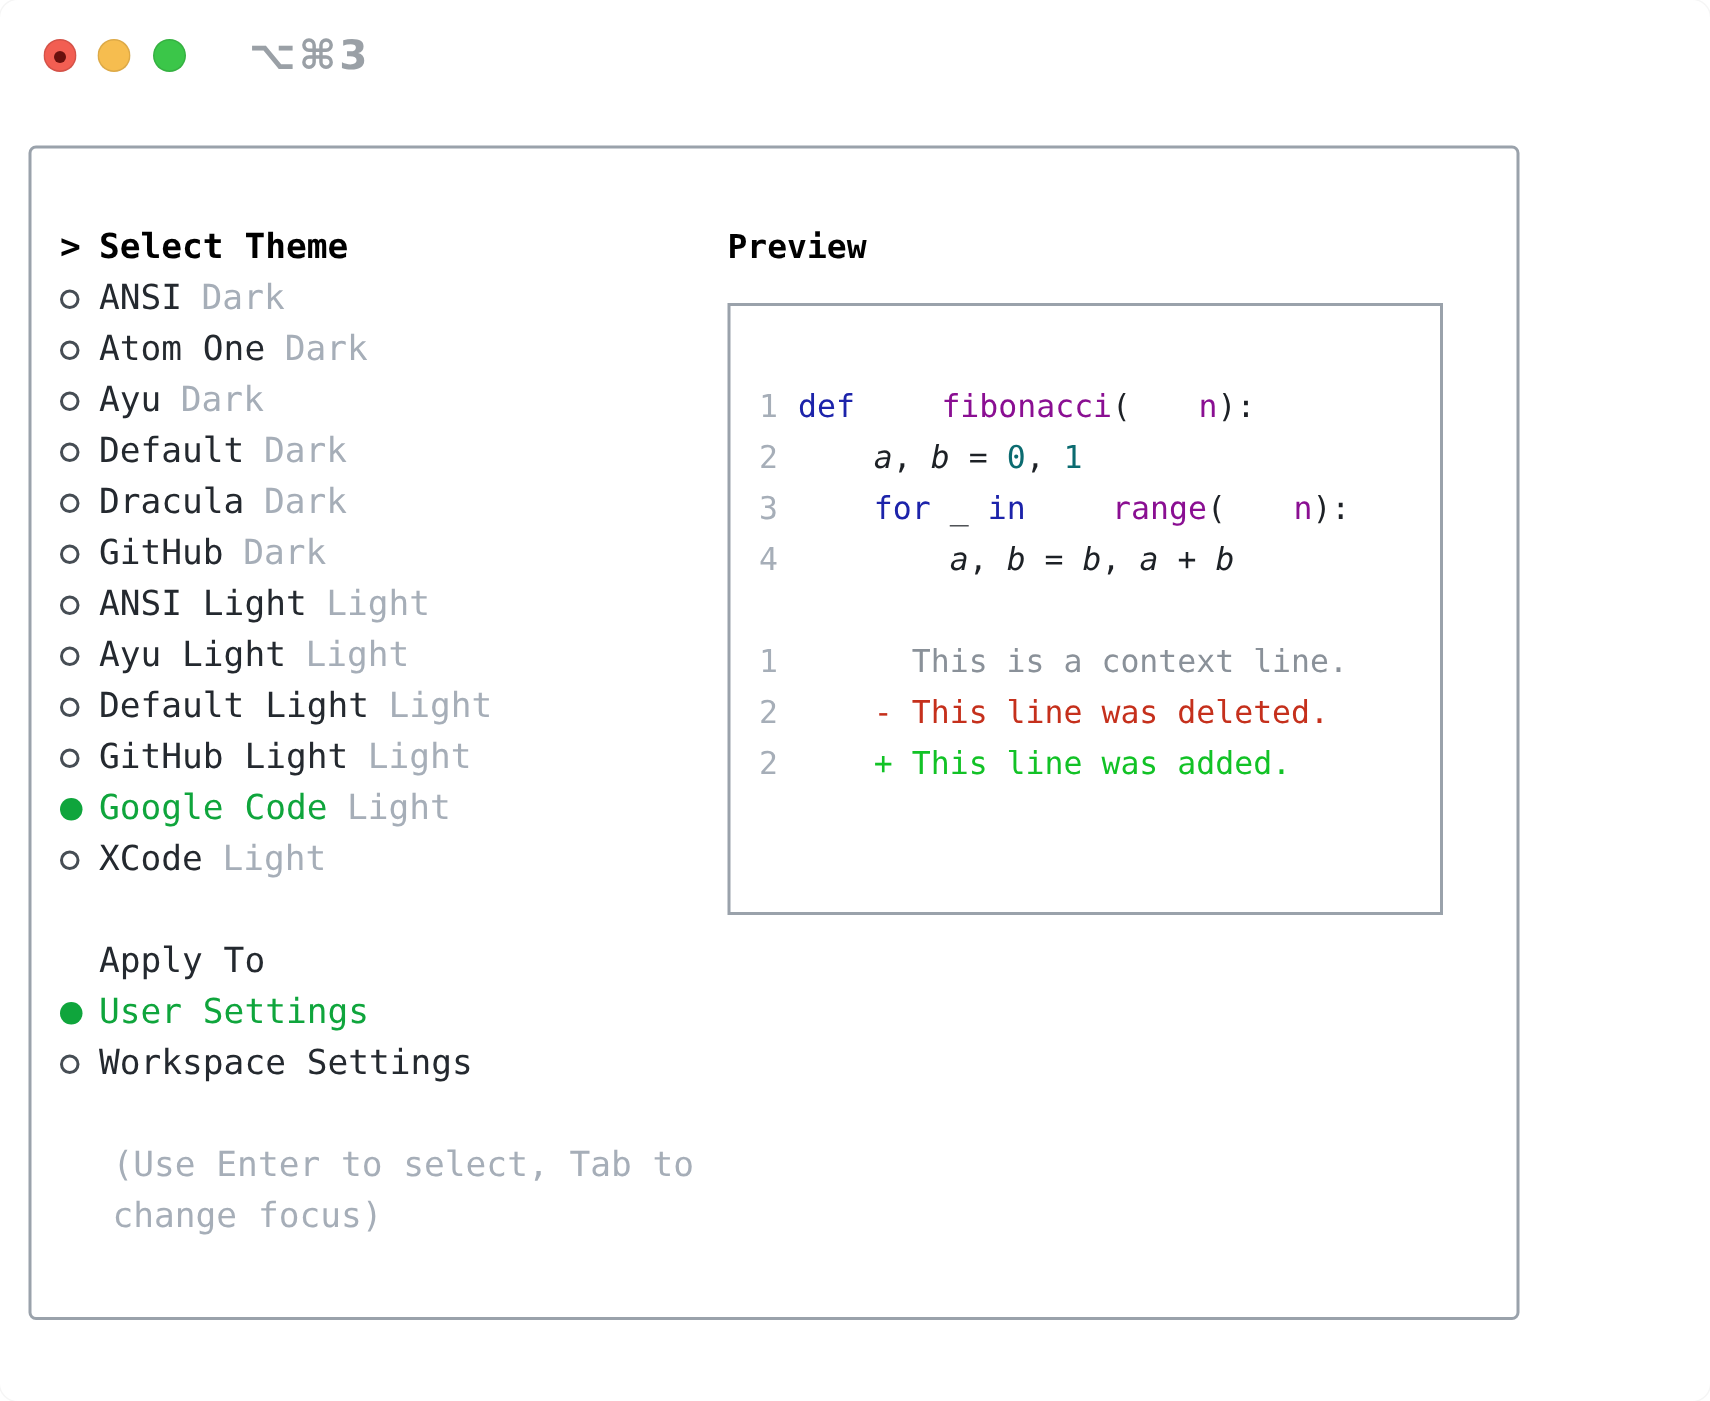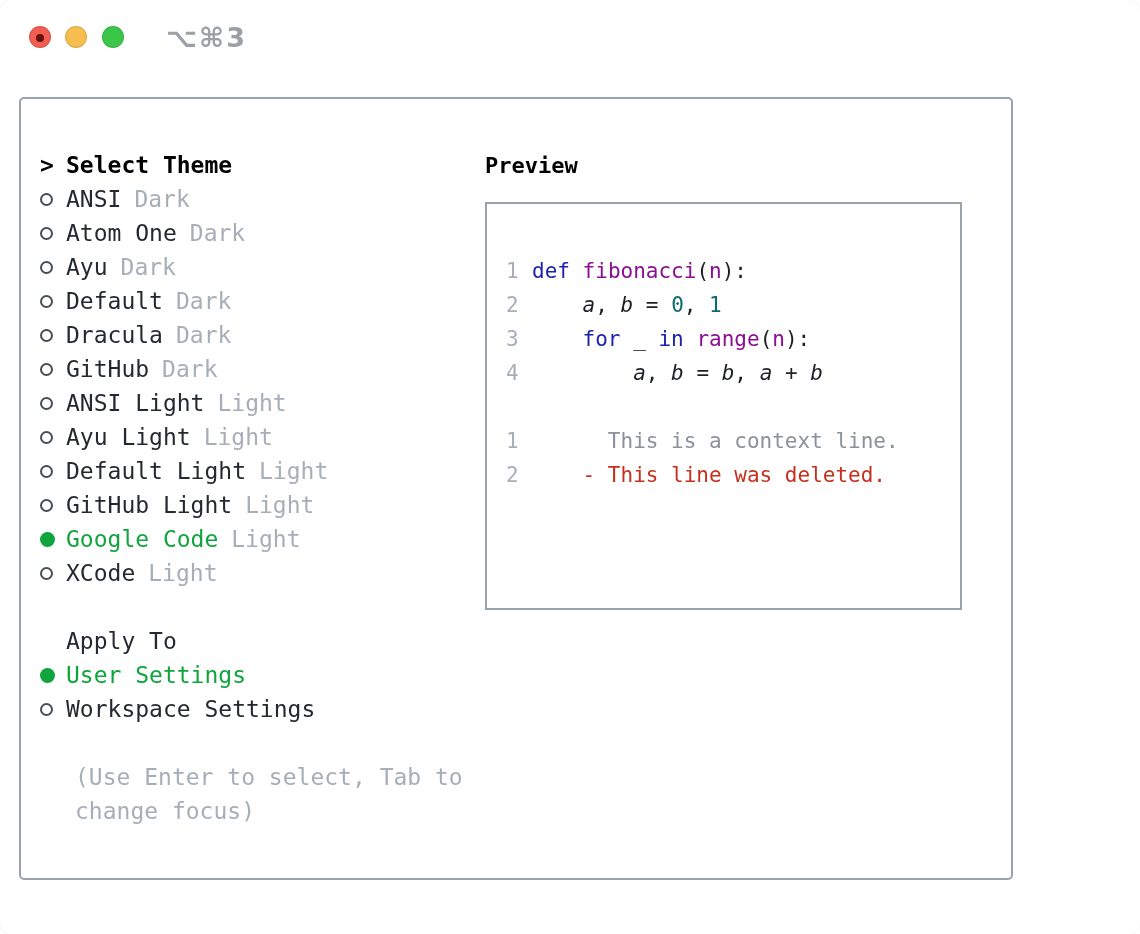--- a/index.html
+++ b/index.html
@@ -42,21 +42,21 @@
   .help{height:34px;display:flex;align-items:center;color:var(--muted-gray);margin-left:35px;}
   
   .right-col{position:absolute;left:464px;top:49px;}
   .preview-hdr{height:34px;display:flex;align-items:center;font-size:22px;font-weight:700;color:#000;}
   .preview-box{margin-top:20px;width:477px;height:408px;box-sizing:border-box;
                border:2px solid var(--panel-border);background:#fff;
                padding:50px 0 0 19px;overflow:hidden;}
   .cl{height:34px;line-height:34px;font-size:21px;white-space:pre;}
   .cl .ln{display:inline-block;width:26px;color:var(--muted-gray);}
   .c-kw{color:var(--keyword-blue);}
-  .c-fn{color:var(--function-purple);}
+  .c-fn{color:var(--function-purple);margin-left:45px;}
   .c-num{color:var(--number-teal);}
   .c-var{font-style:italic;color:#1d2126;}
   .c-pl{color:#1d2126;}
   .d-context{color:var(--context-gray);}
   .d-deleted{color:var(--diff-deleted-red);}
   .d-added{color:var(--diff-added-green);}
 </style>
 </head>
 <body>
 
@@ -114,17 +114,18 @@
         <div id="code-block">
             <div class="cl"><span class="ln">1</span><span class="c-kw">def</span><span class="c-pl"> </span><span class="c-fn">fibonacci</span><span class="c-pl">(</span><span class="c-fn">n</span><span class="c-pl">):</span></div>
             <div class="cl"><span class="ln">2</span><span class="c-pl">    </span><span class="c-var">a</span><span class="c-pl">, </span><span class="c-var">b</span><span class="c-pl"> = </span><span class="c-num">0</span><span class="c-pl">, </span><span class="c-num">1</span></div>
             <div class="cl"><span class="ln">3</span><span class="c-pl">    </span><span class="c-kw">for</span><span class="c-pl"> _ </span><span class="c-kw">in</span><span class="c-pl"> </span><span class="c-fn">range</span><span class="c-pl">(</span><span class="c-fn">n</span><span class="c-pl">):</span></div>
             <div class="cl"><span class="ln">4</span><span class="c-pl">        </span><span class="c-var">a</span><span class="c-pl">, </span><span class="c-var">b</span><span class="c-pl"> = </span><span class="c-var">b</span><span class="c-pl">, </span><span class="c-var">a</span><span class="c-pl"> + </span><span class="c-var">b</span></div>
           </div>
         <div class="blank"></div>
         <div id="diff-block">
             <div class="cl"><span class="ln">1</span><span class="d-context">      This is a context line.</span></div>
             <div class="cl"><span class="ln">2</span><span class="d-deleted">    - This line was deleted.</span></div>
+            <div class="cl"><span class="ln">2</span><span class="d-added">    + This line was added.</span></div>
           </div>
       </div>
     </div>
   </div>
 </div>
 
 </body></html>

